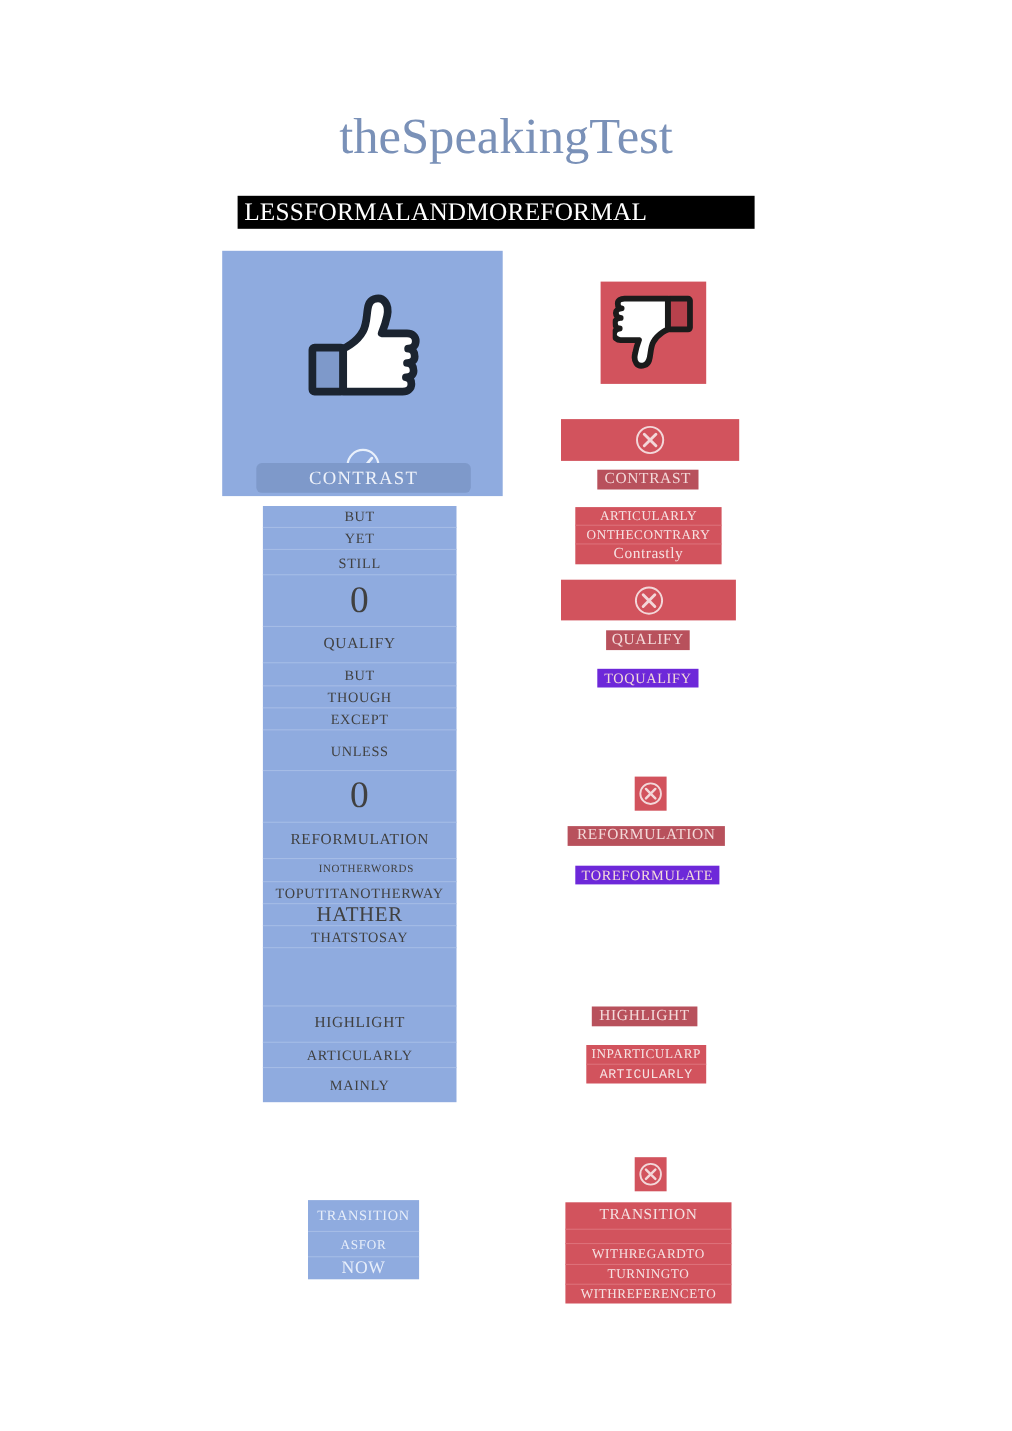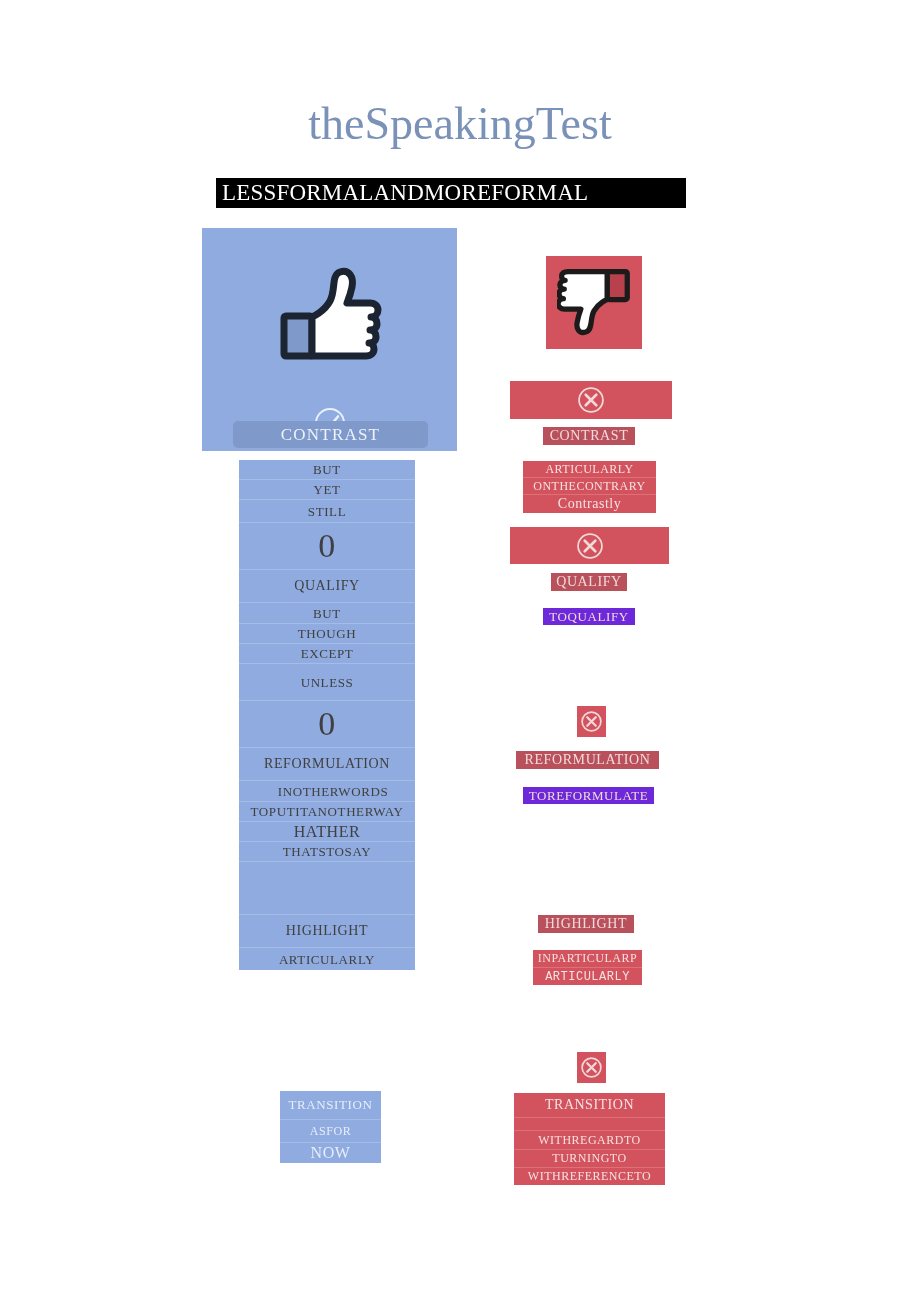--- a/index.html
+++ b/index.html
@@ -158,27 +158,28 @@
       <div class="row" style="height: 19px; font-size: 13px;">YET</div>
       <div class="row" style="height: 22px; font-size: 13px;">STILL</div>
       <div class="row" style="height: 46px; font-size: 34px;">0</div>
       <div class="row" style="height: 32px; font-size: 14px;">QUALIFY</div>
       <div class="row" style="height: 20px; font-size: 13px;">BUT</div>
       <div class="row" style="height: 19px; font-size: 13px;">THOUGH</div>
       <div class="row" style="height: 19px; font-size: 13px;">EXCEPT</div>
       <div class="row" style="height: 36px; font-size: 13px;">UNLESS</div>
       <div class="row" style="height: 46px; font-size: 34px;">0</div>
       <div class="row" style="height: 32px; font-size: 14px;">REFORMULATION</div>
-      <div class="row" style="height: 20px; font-size: 13px; padding-left: 12px;">INOTHERWORDS</div>
+      <div class="row" style="height: 20px; font-size: 10px; padding-left: 12px;">INOTHERWORDS</div>
       <div class="row" style="height: 19px; font-size: 13px;">TOPUTITANOTHERWAY</div>
-      <div class="row" style="height: 19px; font-size: 16px;">HATHER</div>
+      <div class="row" style="height: 19px; font-size: 19px;">HATHER</div>
       <div class="row" style="height: 19px; font-size: 13px;">THATSTOSAY</div>
       <div class="row" style="height: 52px; font-size: 13px;"></div>
       <div class="row" style="height: 32px; font-size: 14px;">HIGHLIGHT</div>
       <div class="row" style="height: 22px; font-size: 13px;">ARTICULARLY</div>
+      <div class="row" style="height: 31px; font-size: 13px;">MAINLY</div>
     </div>
 
   <div class="blue-trans" id="blue-trans">
       <div class="row" style="height: 28px; font-size: 13px;">TRANSITION</div>
       <div class="row" style="height: 22px; font-size: 12px;">ASFOR</div>
       <div class="row" style="height: 20px; font-size: 16px;">NOW</div>
     </div>
 
   <div class="red-square">
     <svg width="74" height="70" viewBox="0 0 84 80" aria-hidden="true">

